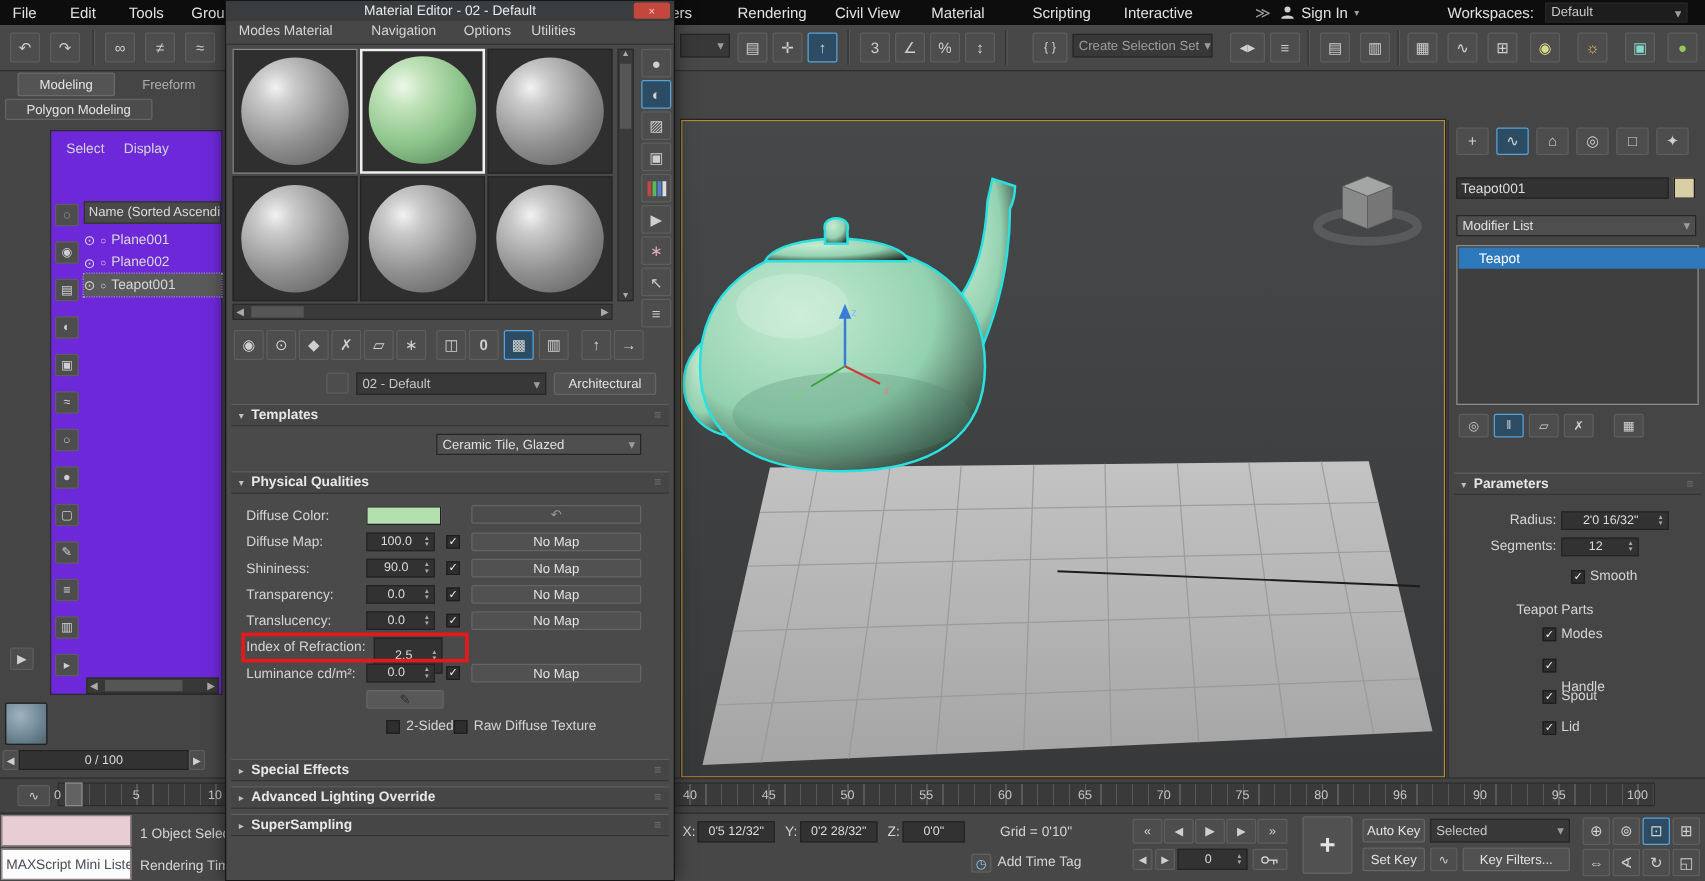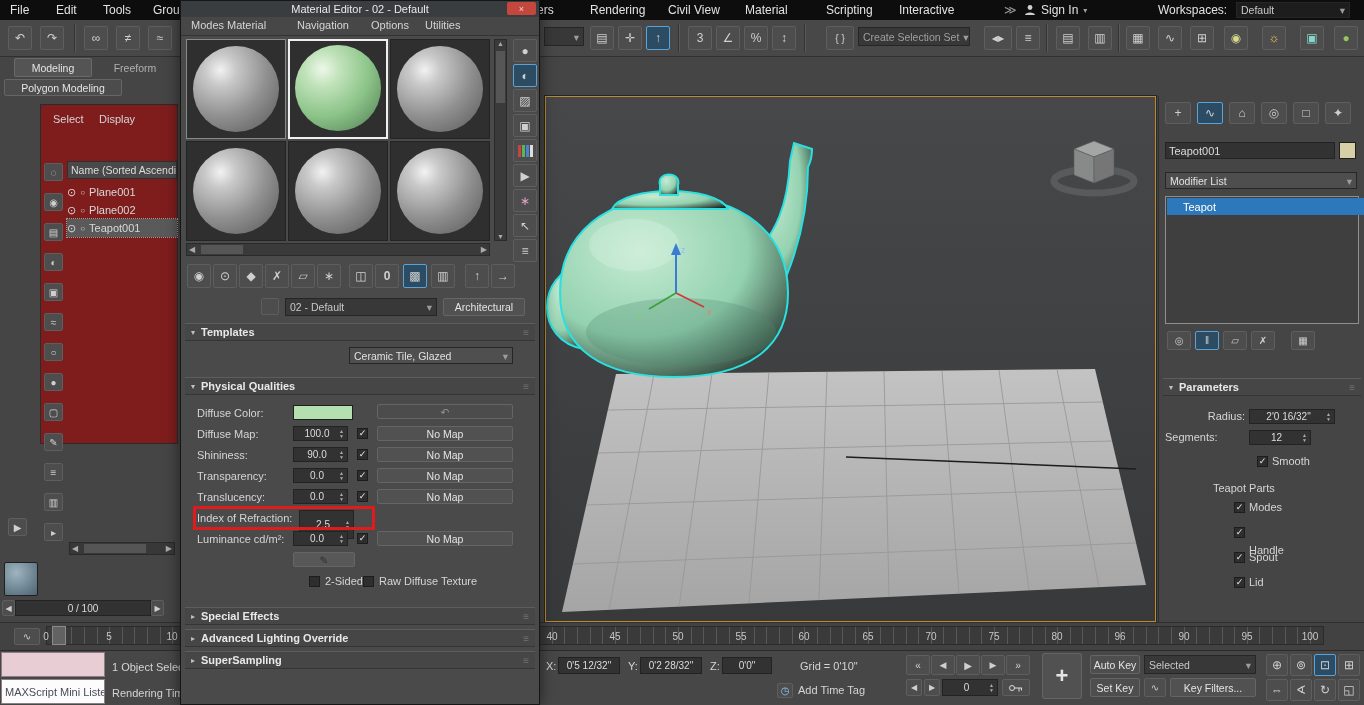--- a/index.html
+++ b/index.html
@@ -105,21 +105,21 @@
     <div class="ib" style="left:1224px;top:6px;color:#d9d98a">◉</div>
     <div class="ib" style="left:1262px;top:6px;color:#e5c35a">☼</div>
     <div class="ib" style="left:1300px;top:6px;color:#86d6c9">▣</div>
     <div class="ib" style="left:1334px;top:6px;color:#95c75c">●</div>
   </div>
 
   <div class="btn" style="left:14px;top:58px;width:78px;height:19px;background:#545454;border-color:#6a6a6a">Modeling</div>
   <div class="btn" style="left:98px;top:58px;width:74px;height:19px;background:transparent;border-color:transparent;color:#b0b0b0">Freeform</div>
   <div class="btn" style="left:4px;top:79px;width:118px;height:17px;background:#4c4c4c;font-size:10.5px">Polygon Modeling</div>
 
-  <div class="abs" style="left:40px;top:104px;width:138px;height:340px;background:#7f1d1d;border:1px solid #2b2b2b;box-sizing:border-box">
+  <div class="abs" style="left:40px;top:104px;width:138px;height:452px;background:#6d28d9;border:1px solid #2b2b2b;box-sizing:border-box">
     <span class="lbl" style="left:12px;top:8px">Select</span>
     <span class="lbl" style="left:58px;top:8px">Display</span>
 
     <div class="ib sm" style="left:3px;top:58px">◌</div>
     <div class="ib sm" style="left:3px;top:88px">◉</div>
     <div class="ib sm" style="left:3px;top:118px">▤</div>
     <div class="ib sm" style="left:3px;top:148px">◐</div>
     <div class="ib sm" style="left:3px;top:178px">▣</div>
     <div class="ib sm" style="left:3px;top:208px">≈</div>
     <div class="ib sm" style="left:3px;top:238px">○</div>
@@ -266,21 +266,21 @@
       <span class="tri">▾</span>
       <span>Parameters</span>
       <span class="grip">≡</span>
     </div>
 
     <span class="lbl" style="left:6px;top:314px;width:80px;text-align:right">Radius:</span>
     <div class="fld" style="left:90px;top:313px;width:86px;height:15px">
       <span class="v c">2'0 16/32"</span>
       <span class="spin"></span>
     </div>
-    <span class="lbl" style="left:6px;top:335px;width:80px;text-align:left">Segments:</span>
+    <span class="lbl" style="left:6px;top:335px;width:80px;text-align:right">Segments:</span>
     <div class="fld" style="left:90px;top:334px;width:62px;height:15px">
       <span class="v c">12</span>
       <span class="spin"></span>
     </div>
 
     <div class="cb" style="left:98px;top:360px">✓</div>
     <span class="lbl" style="left:113px;top:359px">Smooth</span>
 
     <span class="lbl" style="left:54px;top:386px">Teapot Parts</span>
     <div class="cb" style="left:75px;top:406px">✓</div>

